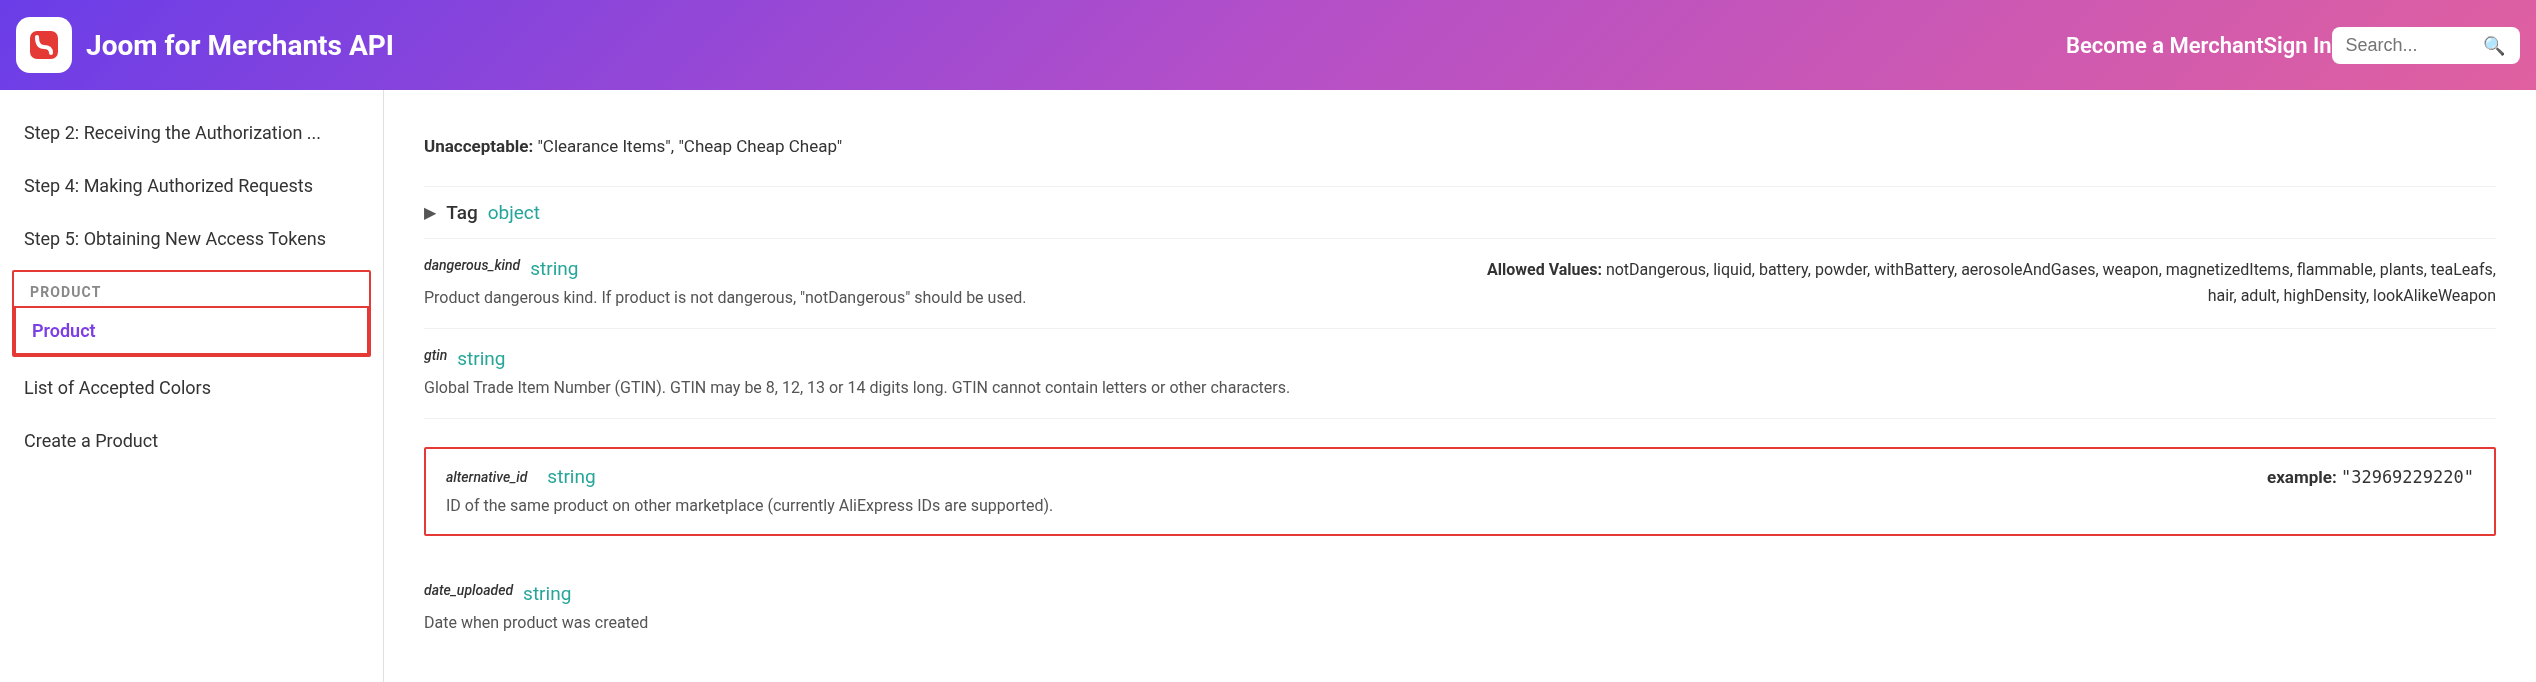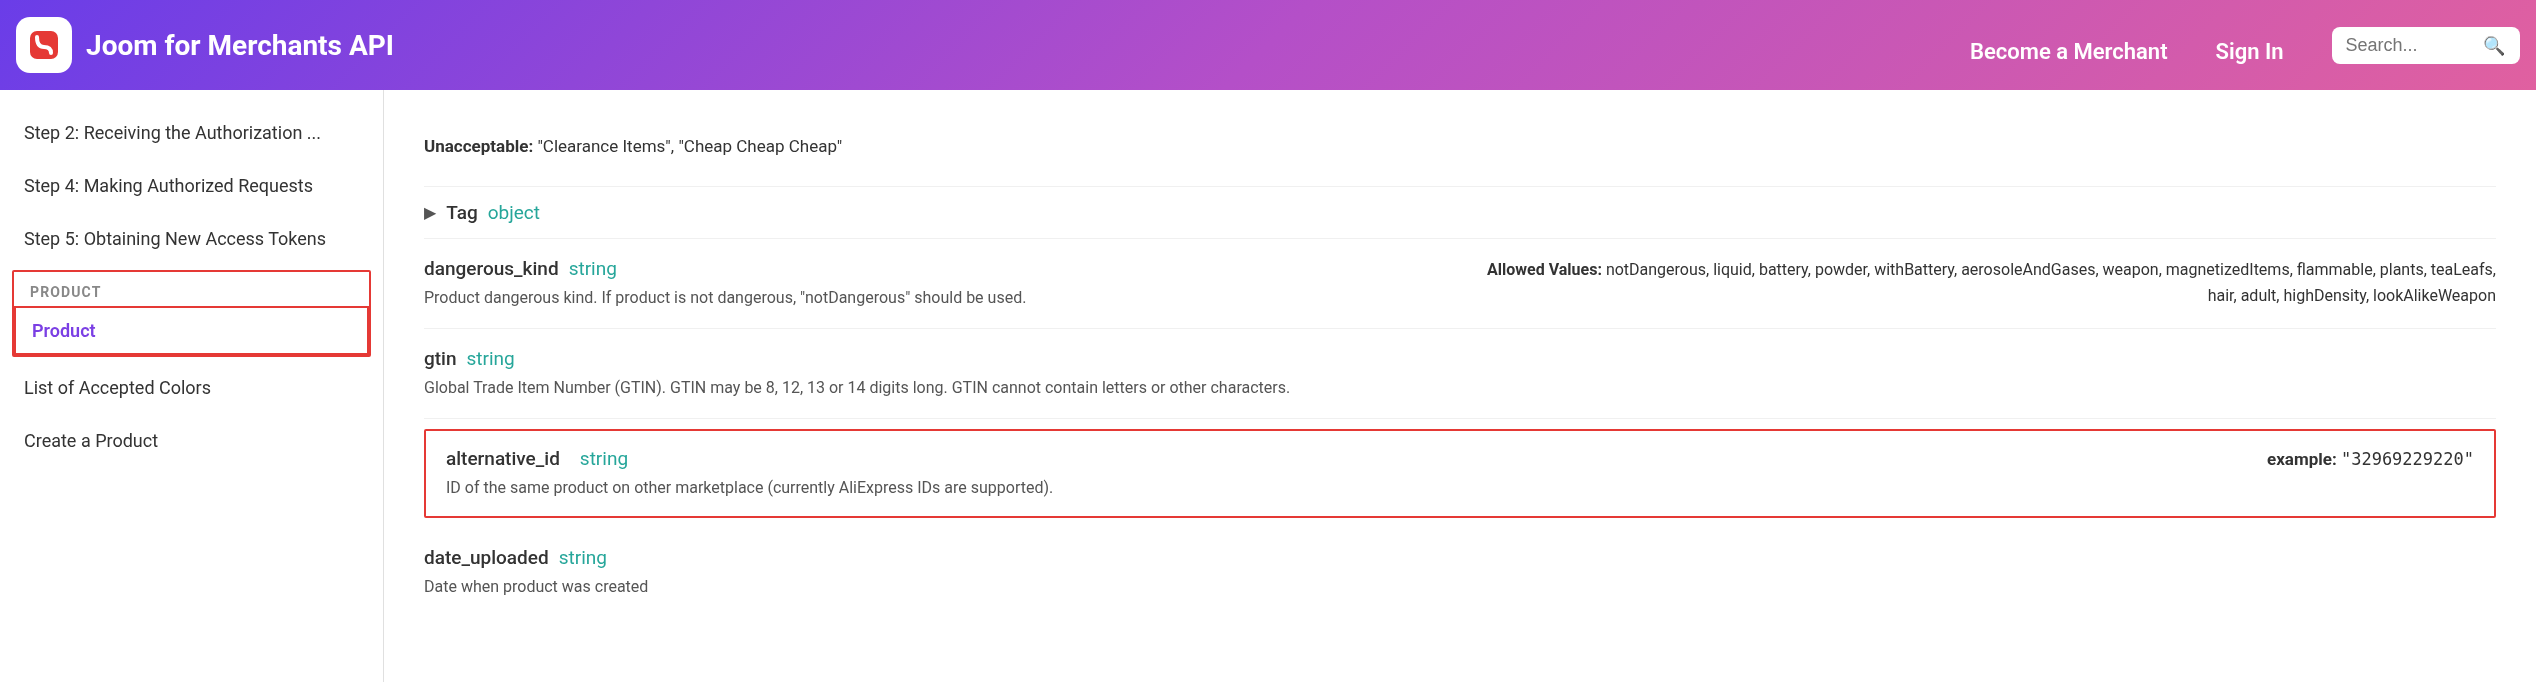--- a/index.html
+++ b/index.html
@@ -32,22 +32,21 @@
     .logo-icon svg { width: 36px; height: 36px; }
     .header-title {
       color: #fff;
       font-size: 28px;
       font-weight: 700;
       white-space: nowrap;
     }
     .header-spacer { flex: 1; }
     .header-nav {
       display: flex;
-      align-items: flex-end;
-      gap: 48px;
+      align-items: center;
     }
     .header-link {
       color: #fff;
       font-size: 22px;
       font-weight: 600;
       text-decoration: none;
       white-space: nowrap;
       cursor: pointer;
     }
     .search-box {
@@ -131,24 +130,25 @@
     }
     .field-row:last-child { border-bottom: none; }
 
     .field-header {
       display: flex;
       align-items: flex-start;
       gap: 0;
       margin-bottom: 6px;
     }
     .field-name {
-      font-size: 19px;
+      font-size: 14px;
       font-weight: 500;
       color: #333;
       margin-right: 10px;
+      font-style: italic;
     }
     .field-type {
       font-size: 19px;
       color: #26a69a;
       font-weight: 400;
     }
     .field-desc {
       font-size: 16px;
       color: #555;
       line-height: 1.5;
@@ -185,21 +185,21 @@
       border-bottom: 1px solid #f0f0f0;
     }
     .tag-arrow { color: #555; font-size: 16px; cursor: pointer; }
     .tag-label { font-size: 19px; color: #333; font-weight: 500; }
     .tag-type { font-size: 19px; color: #26a69a; }
 
     
     .field-row-highlighted {
       border: 2px solid #e53935;
       padding: 16px 20px;
-      margin: 10px 0;
+      margin: 28px 0;
       border-radius: 2px;
     }
     .field-row-highlighted .field-header {
       display: flex;
       align-items: center;
       justify-content: space-between;
     }
     .field-example {
       font-size: 17px;
       color: #333;

